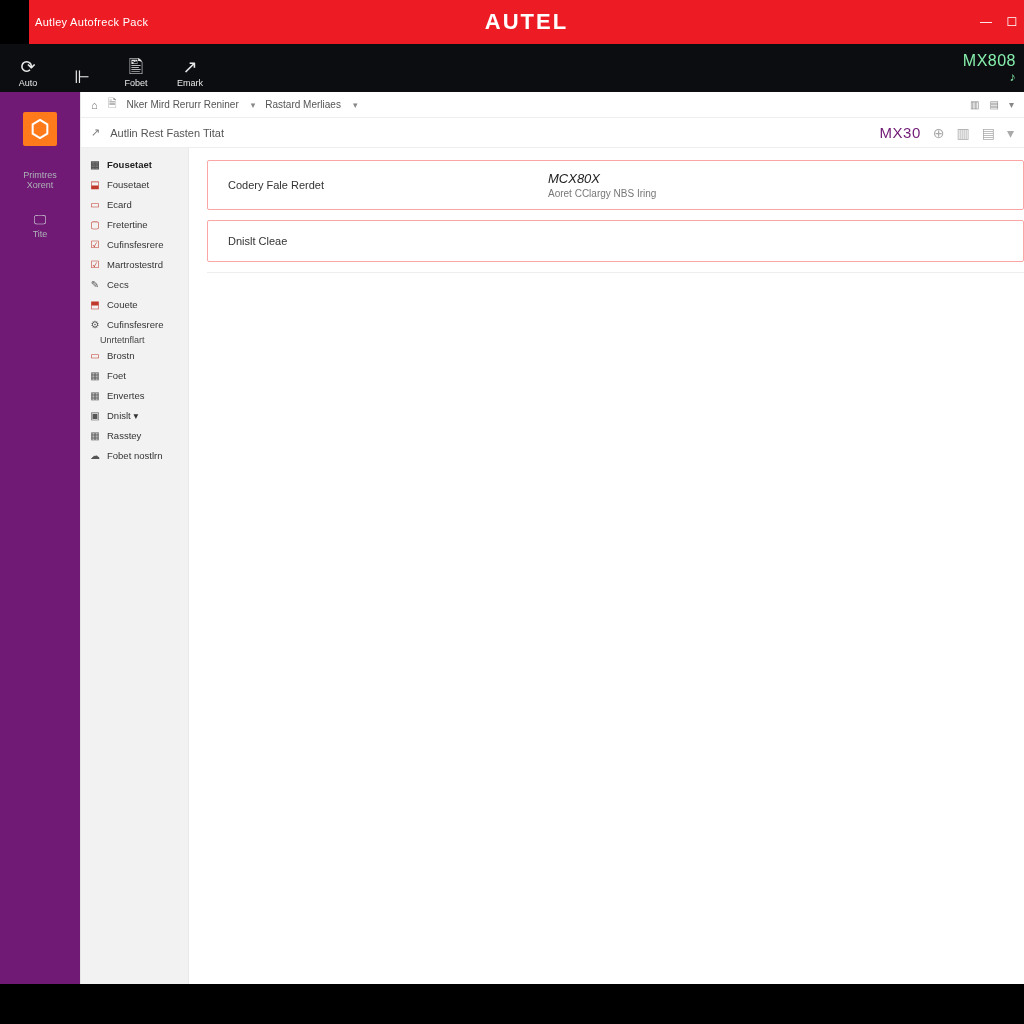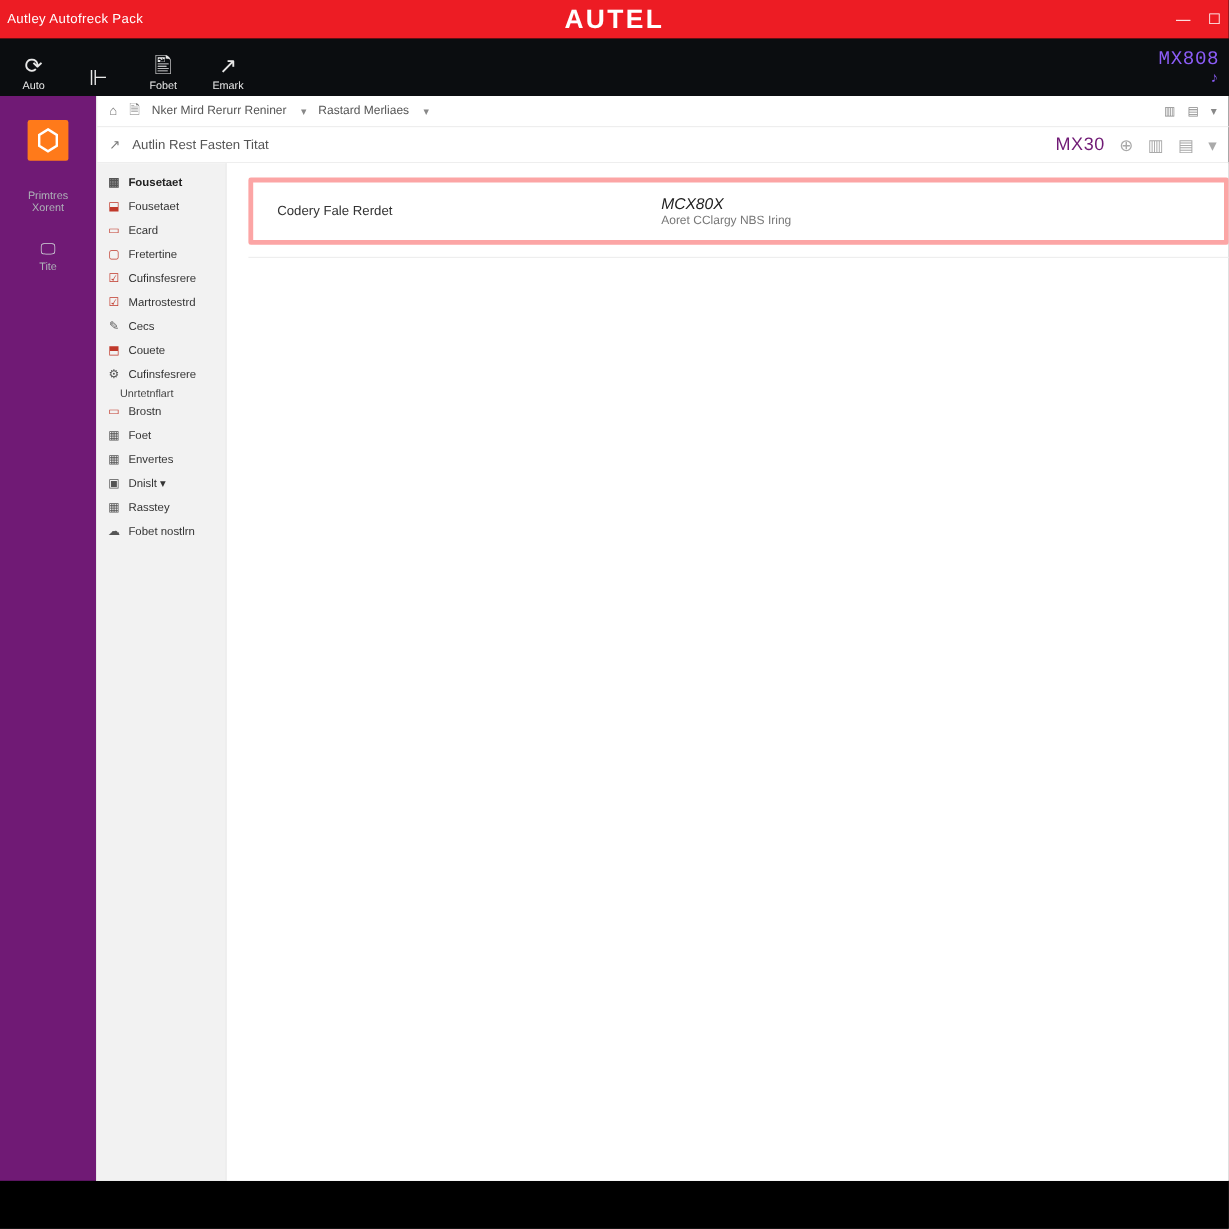--- a/index.html
+++ b/index.html
@@ -2,38 +2,38 @@
 <html><head>
 <meta charset="utf-8">
 <style>
   * { margin: 0; padding: 0; box-sizing: border-box; }
   html, body { width: 1024px; height: 1024px; overflow: hidden; font-family: "Segoe UI", Arial, sans-serif; background: #000; }
   
   .app { width: 1024px; height: 1024px; background: #000; display: flex; flex-direction: column; padding: 0 0 40px 0;}
   
   
   .titlebar {
-    height: 32px; background: #ed1c24; display: flex; align-items: center; position: relative;
-    color: #fff; font-size: 12px;
+    height: 44px; background: #ed1c24; display: flex; align-items: center; position: relative;
+    color: #fff; font-size: 12px; margin-left: 29px;
   }
   .titlebar .left-title { position: absolute; left: 6px; top: 50%; transform: translateY(-50%); font-size: 11px; letter-spacing: 0.3px;}
   .titlebar .brand { position: absolute; left: 50%; top: 50%; transform: translate(-50%, -50%); font-weight: 700; font-size: 22px; letter-spacing: 2px; font-family: Arial, sans-serif;}
   .titlebar .win-controls { position: absolute; right: 6px; top: 50%; transform: translateY(-50%); display:flex; gap:14px; align-items:center;}
   .win-btn { width:12px; height:12px; display:flex; align-items:center; justify-content:center; color:#fff; font-size:12px; cursor:pointer;}
   
   
   .blackbar {
     height: 48px; background: #0b0d10; display: flex; align-items: center; padding: 0 8px; color: #e0e0e0;
     justify-content: space-between;
   }
   .blackbar-left { display:flex; gap: 14px; align-items:flex-end; height:100%; padding-bottom:4px;}
   .tool-btn { display:flex; flex-direction:column; align-items:center; justify-content:center; gap:2px; width:40px; cursor:pointer; color:#e8e8e8;}
   .tool-btn .ico { font-size:18px; line-height:1; }
   .tool-btn .lbl { font-size:9px; }
-  .blackbar-right { color:#8b5cf6; font-size:16px; letter-spacing:0.5px; display:flex; flex-direction:column; align-items:flex-end; line-height:1;font-family:Liberation Mono, monospace;}
+  .blackbar-right { color:#86efac; font-size:16px; letter-spacing:0.5px; display:flex; flex-direction:column; align-items:flex-end; line-height:1;}
   .blackbar-right .sub { font-size:12px; margin-top:2px;}
   
   
   .workspace { flex: 1; display: flex; background: #0b0d10; }
   
   
   .rail { width: 80px; background: #701a75; display:flex; flex-direction:column; align-items:center; padding-top:20px; gap:22px; color:#ccc; }
   .rail-logo { width:34px; height:34px; background:#ff7a1a; display:flex; align-items:center; justify-content:center; border-radius:2px;}
   .rail-logo svg { width:22px; height:22px; fill:#fff;}
   .rail-item { display:flex; flex-direction:column; align-items:center; gap:3px; cursor:pointer; color:#aeb3b8; font-size:9px; text-align:center; line-height:1.1; width:60px;}
@@ -56,21 +56,21 @@
   .inner { flex:1; display:flex; }
   
   .sidebar { width:108px; background:#f2f2f2; border-right:1px solid #e9e9e9; padding:8px 0; display:flex; flex-direction:column; gap:2px;}
   .sb-item { display:flex; align-items:center; gap:6px; padding:3px 8px; font-size:9.5px; color:#333; cursor:pointer; line-height:1.15;}
   .sb-item .ic { width:12px; height:12px; display:flex; align-items:center; justify-content:center; font-size:10px; color:#c0392b; flex-shrink:0;}
   .sb-item .ic.g { color:#555;}
   .sb-item.major { font-weight:600; color:#222;}
   .sb-sub { padding-left: 19px; font-size:9px; color:#444; margin-top:-1px;}
   
   .canvas { flex:1; background:#fff; padding:12px 0 0 18px;}
-  .card { border:4px solid #fca5a5; border-radius:2px; margin-bottom:10px; padding:10px 20px; display:flex; align-items:center; min-height:42px;}
+  .card { border:1px solid #fca5a5; border-radius:2px; margin-bottom:10px; padding:10px 20px; display:flex; align-items:center; min-height:42px;}
   .card .left-lbl { width:320px; font-size:11px; color:#333;}
   .card .right-box { display:flex; flex-direction:column;}
   .card .title { font-size:13px; color:#222;font-style:italic; }
   .card .subtitle { font-size:10px; color:#777; margin-top:2px;}
   
   .hr-bottom { border-top:1px solid #eee; margin-top:8px;}
   
   .chev { font-size:9px; color:#888; margin-left:2px;}
 </style>
 </head>
@@ -229,20 +229,27 @@
         </div>
 
         <div class="canvas">
           <div class="card">
             <div class="left-lbl">Codery Fale Rerdet</div>
             <div class="right-box">
               <div class="title">MCX80X</div>
               <div class="subtitle">Aoret CClargy NBS Iring</div>
             </div>
           </div>
+          <div class="card">
+            <div class="left-lbl">Dnislt Cleae</div>
+            <div class="right-box">
+              <div class="title"></div>
+              <div class="subtitle"></div>
+            </div>
+          </div>
           <div class="hr-bottom"></div>
         </div>
 
       </div>
     </div>
 
   </div>
 </div>
 
 </body></html>

